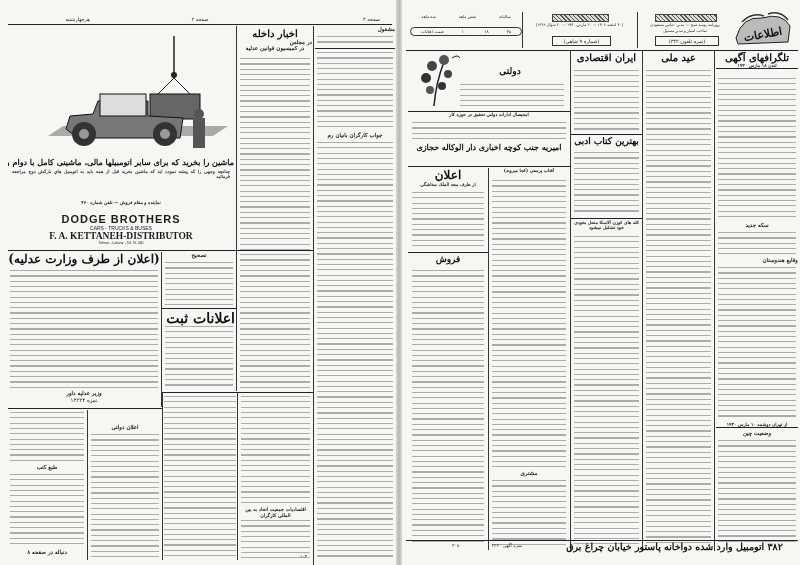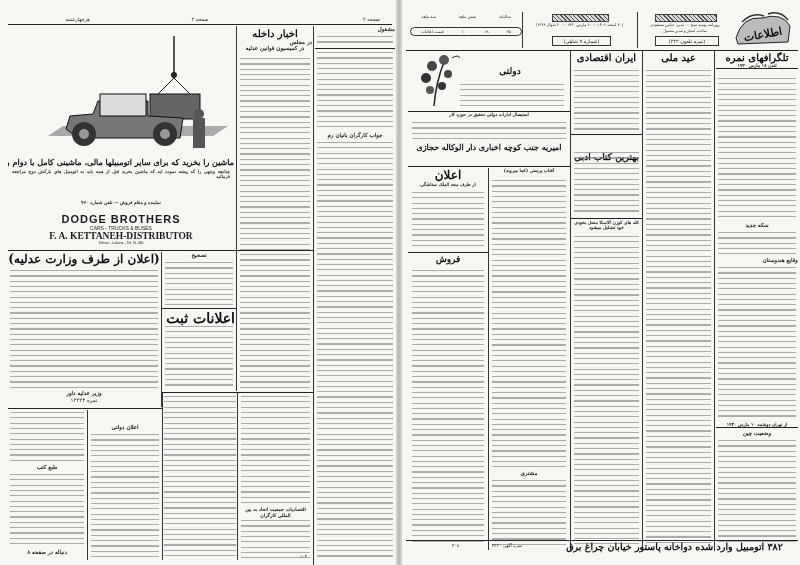--- a/index.html
+++ b/index.html
@@ -178,21 +178,21 @@
     <svg width="62" height="40">
       <path d="M4,30 Q10,8 30,10 Q50,4 58,18 L56,34 L6,36 Z" fill="#bbb" stroke="#222"></path>
       <path d="M10,14 Q20,4 32,8 M36,6 Q48,2 56,12" stroke="#333" fill="none" stroke-width="1.5"></path>
     </svg>
     <div class="headline" style="position:absolute;left:4px;top:20px;width:54px;font-size:11px;transform:rotate(-10deg);">اطلاعات</div>
   </div>
   <div class="rule-h" style="left:4px;top:50px;width:392px;"></div>
 
   <div class="rule-v" style="left:312px;top:51px;height:500px;"></div>
   <div class="box" style="left:314px;top:52px;width:82px;height:498px;">
-    <div class="headline" style="font-size:10px;">تلگرافهای نمره</div>
+    <div class="headline" style="font-size:10px;">تلگرافهای آگهی</div>
     <div class="sub" style="font-size:4.5px;border-bottom:1px solid #222;">لندن ۱۸ مارس ۱۹۳۰</div>
     <div class="box" style="left:2px;top:24px;width:78px;height:145px;">
         <div class="lines"></div>
       </div>
     <div class="sub" style="position:absolute;top:170px;width:82px;">سکه جدید</div>
     <div class="box" style="left:2px;top:178px;width:78px;height:25px;">
         <div class="lines"></div>
       </div>
     <div class="sub" style="position:absolute;top:205px;width:82px;text-align:right;">وقایع هندوستان</div>
     <div class="box" style="left:2px;top:213px;width:78px;height:155px;">
@@ -215,21 +215,21 @@
 
   <div class="rule-v" style="left:168px;top:51px;height:500px;"></div>
   <div class="box" style="left:170px;top:52px;width:69px;height:80px;">
     <div class="headline" style="font-size:10px;">ایران اقتصادی</div>
     <div class="box" style="left:2px;top:16px;width:65px;height:62px;">
         <div class="lines"></div>
       </div>
   </div>
   <div class="rule-h" style="left:169px;top:134px;width:71px;"></div>
   <div class="box" style="left:170px;top:136px;width:69px;height:80px;">
-    <div class="headline" style="font-size:9px;margin-top:16px;">بهترین کتاب ادبی</div>
+    <div class="headline" style="font-size:9px;">بهترین کتاب ادبی</div>
     <div class="box" style="left:2px;top:14px;width:65px;height:64px;">
         <div class="lines"></div>
       </div>
   </div>
   <div class="rule-h" style="left:169px;top:218px;width:71px;"></div>
   <div class="box" style="left:170px;top:220px;width:69px;height:330px;">
     <div class="sub" style="font-size:4.5px;">کله های کوزن آلاسکا منحل بخودی خود تشکیل میشود</div>
     <div class="box" style="left:2px;top:14px;width:65px;height:310px;">
         <div class="lines"></div>
       </div>

